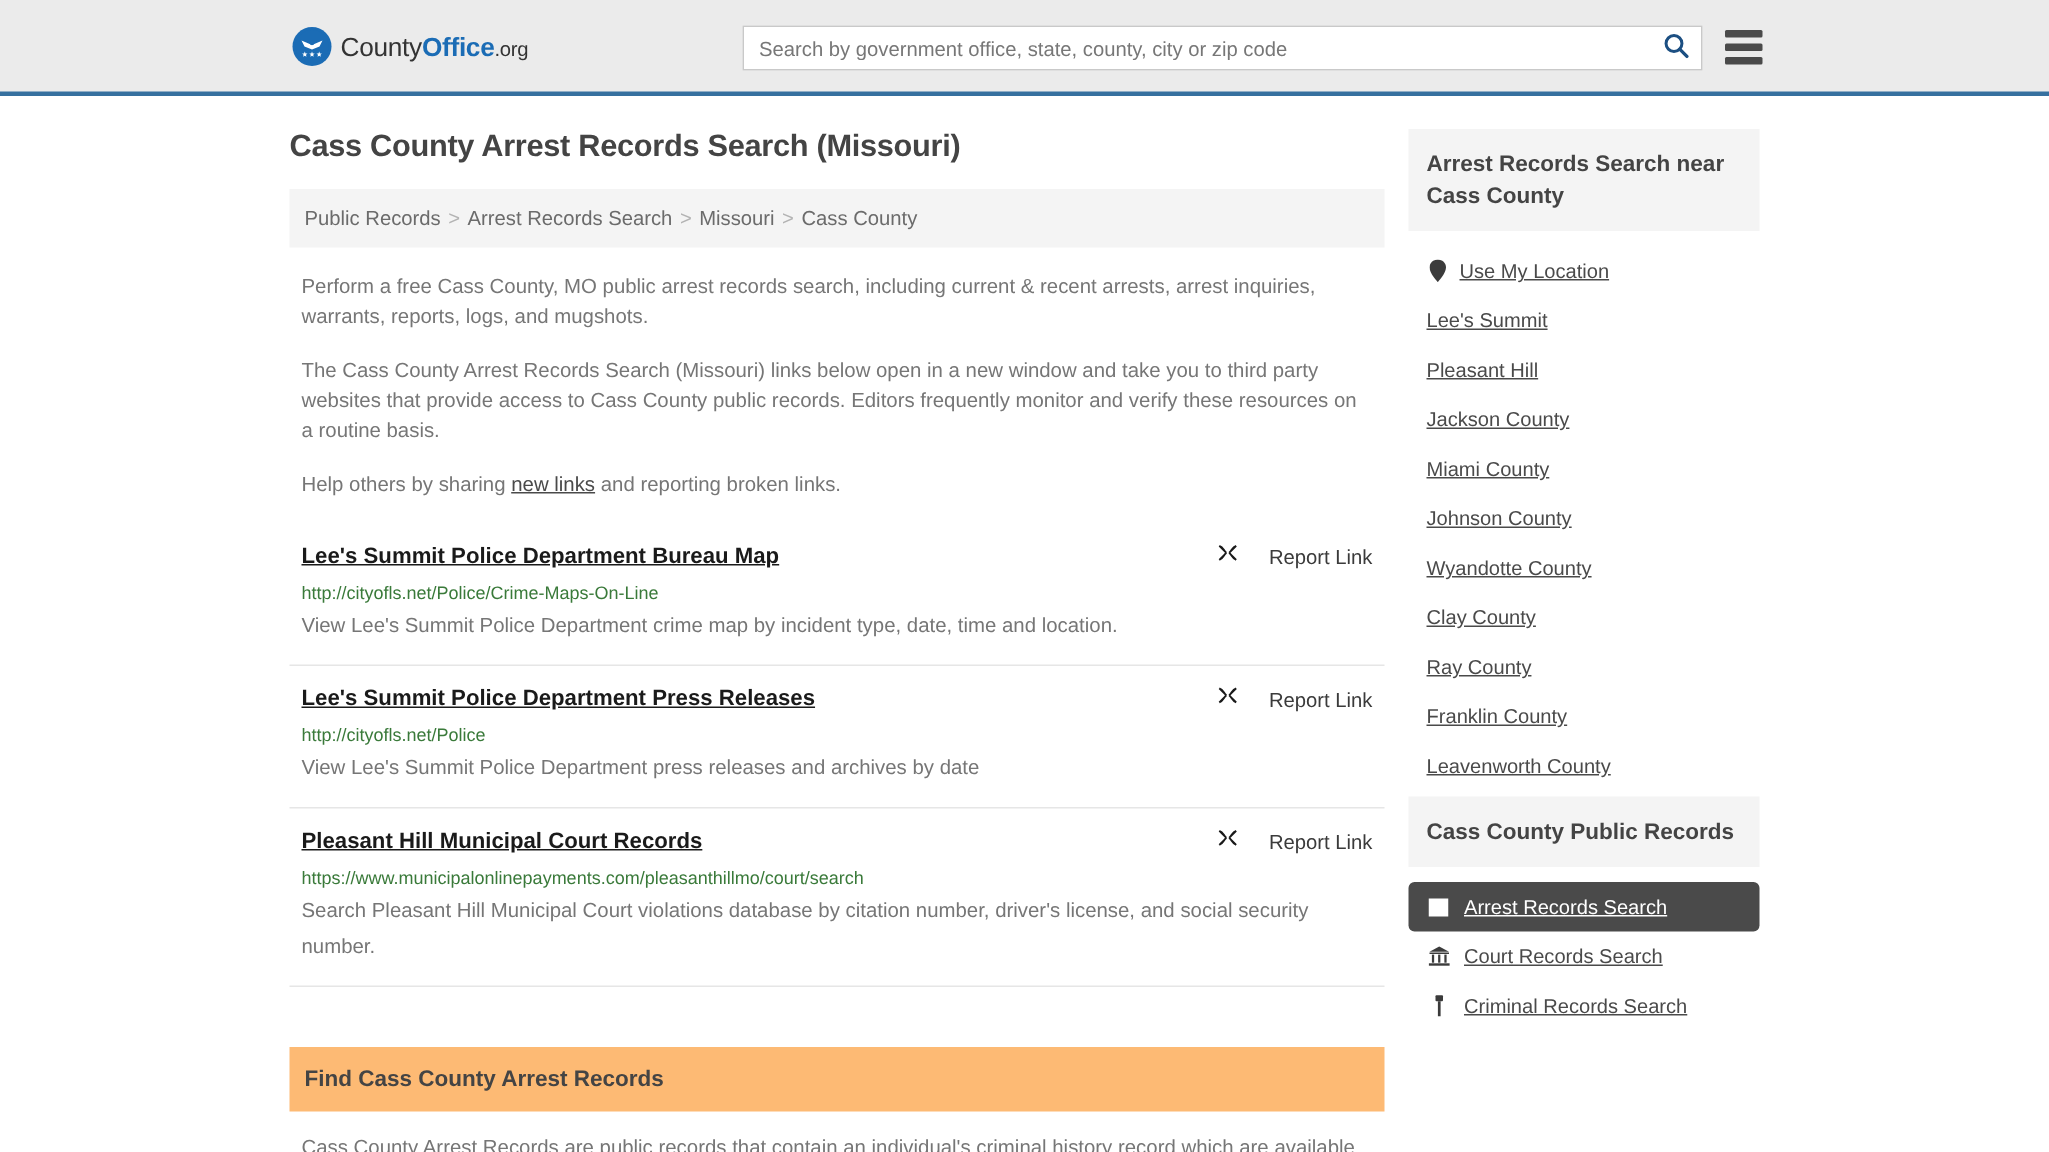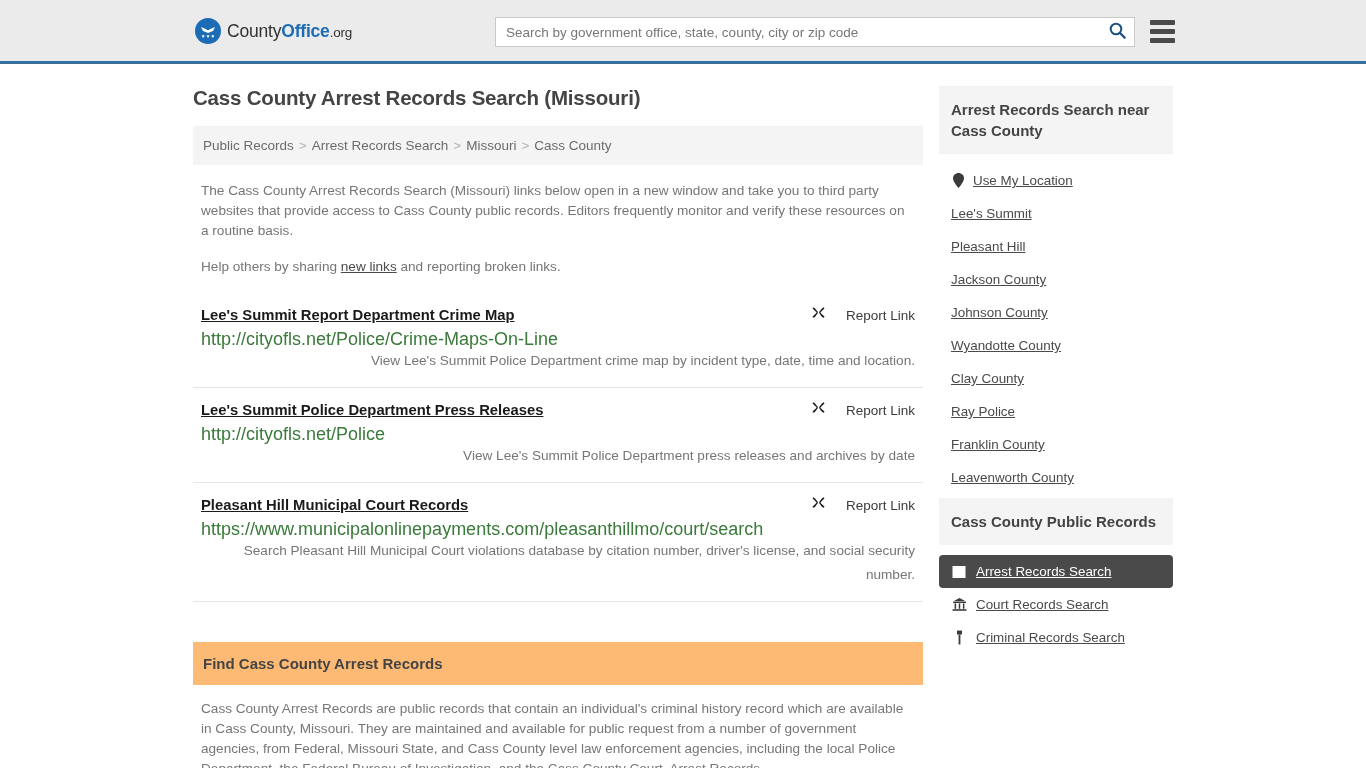--- a/index.html
+++ b/index.html
@@ -164,31 +164,30 @@
     display: flex;
     align-items: center;
     gap: 20px;
     font-size: 13.5px;
     color: #3b3b3b;
     white-space: nowrap;
     cursor: pointer;
     padding-top: 1px;
   }
   .result-url {
-    font-size: 18px;
+    font-size: 12px;
     color: #3a7a3a;
     margin-top: 6px;
     line-height: 16px;
   }
   .result-desc {
     font-size: 13.6px;
     color: #767676;
     line-height: 24px;
     margin-top: 2px;
-    text-align: right;
   }
 
   
   .find-section { margin-top: 40px; }
   .find-head {
     background: #fdba74;
     padding: 13px 10px;
     font-size: 15px;
     font-weight: bold;
     color: #444444;
@@ -297,27 +296,28 @@
 
     <div class="main-col">
 
       <h1 class="page-title">Cass County Arrest Records Search (Missouri)</h1>
 
       <div class="breadcrumb">
         <a>Public Records</a><span class="sep">&gt;</span><a>Arrest Records Search</a><span class="sep">&gt;</span><a>Missouri</a><span class="sep">&gt;</span><a>Cass County</a>
       </div>
 
       <div class="intro">
+        <p>Perform a free Cass County, MO public arrest records search, including current &amp; recent arrests, arrest inquiries, warrants, reports, logs, and mugshots.</p>
         <p>The Cass County Arrest Records Search (Missouri) links below open in a new window and take you to third party websites that provide access to Cass County public records. Editors frequently monitor and verify these resources on a routine basis.</p>
         <p><span>Help others by sharing </span><a>new links</a><span> and reporting broken links.</span></p>
       </div>
 
       <div class="result">
         <div class="result-head">
-          <a class="result-title">Lee's Summit Report Department Crime Map</a>
+          <a class="result-title">Lee's Summit Police Department Bureau Map</a>
           <span class="report-link">
             <span>
               <svg width="15" height="15" viewBox="0 0 16 16" aria-hidden="true">
                 <path d="M2 2 L7 7 M7 7 L2 12 M2 2 C5 3 5 5.5 7 7 M2 12 C5 11 5 8.5 7 7" fill="none" stroke="#1a1a1a" stroke-width="1.3"></path>
                 <path d="M14 2 L9 7 M9 7 L14 12 M14 2 C11 3 11 5.5 9 7 M14 12 C11 11 11 8.5 9 7" fill="none" stroke="#1a1a1a" stroke-width="1.3"></path>
               </svg>
             </span>
             <span>Report Link</span>
           </span>
         </div>
@@ -383,30 +383,33 @@
         <div class="side-item">
           <span class="lbl">Lee's Summit</span>
         </div>
         <div class="side-item">
           <span class="lbl">Pleasant Hill</span>
         </div>
         <div class="side-item">
           <span class="lbl">Jackson County</span>
         </div>
         <div class="side-item">
+          <span class="lbl">Miami County</span>
+        </div>
+        <div class="side-item">
           <span class="lbl">Johnson County</span>
         </div>
         <div class="side-item">
           <span class="lbl">Wyandotte County</span>
         </div>
         <div class="side-item">
           <span class="lbl">Clay County</span>
         </div>
         <div class="side-item">
-          <span class="lbl">Ray Police</span>
+          <span class="lbl">Ray County</span>
         </div>
         <div class="side-item">
           <span class="lbl">Franklin County</span>
         </div>
         <div class="side-item">
           <span class="lbl">Leavenworth County</span>
         </div>
       </div>
 
       <div class="side-head">Cass County Public Records</div>

